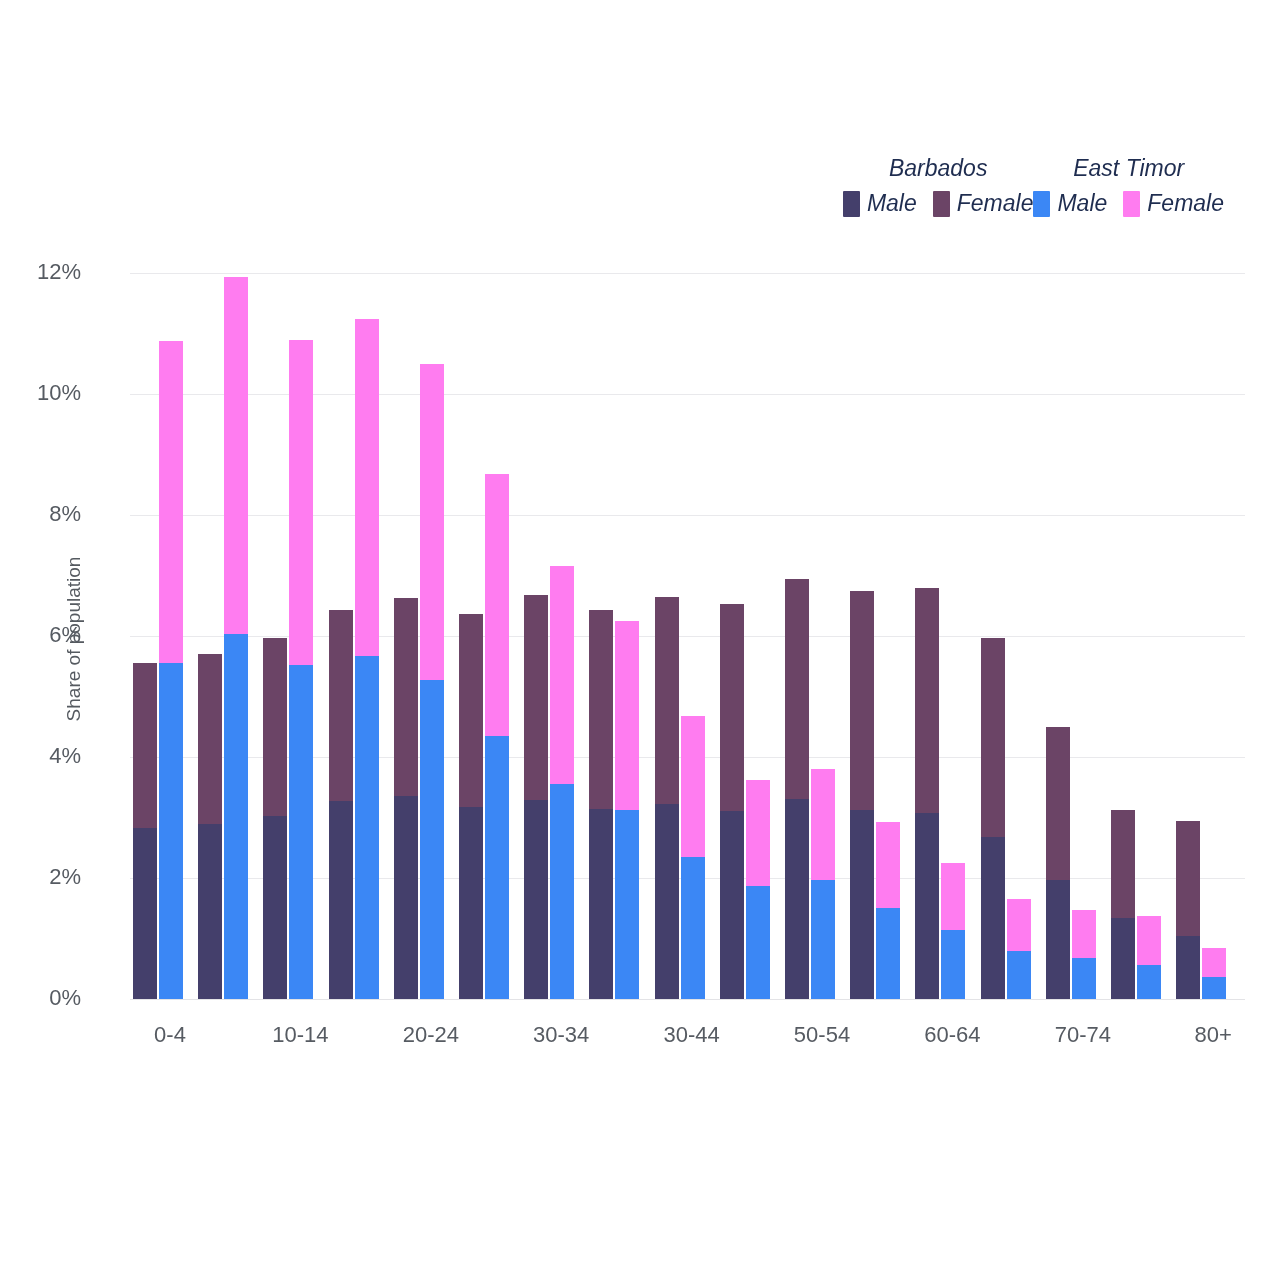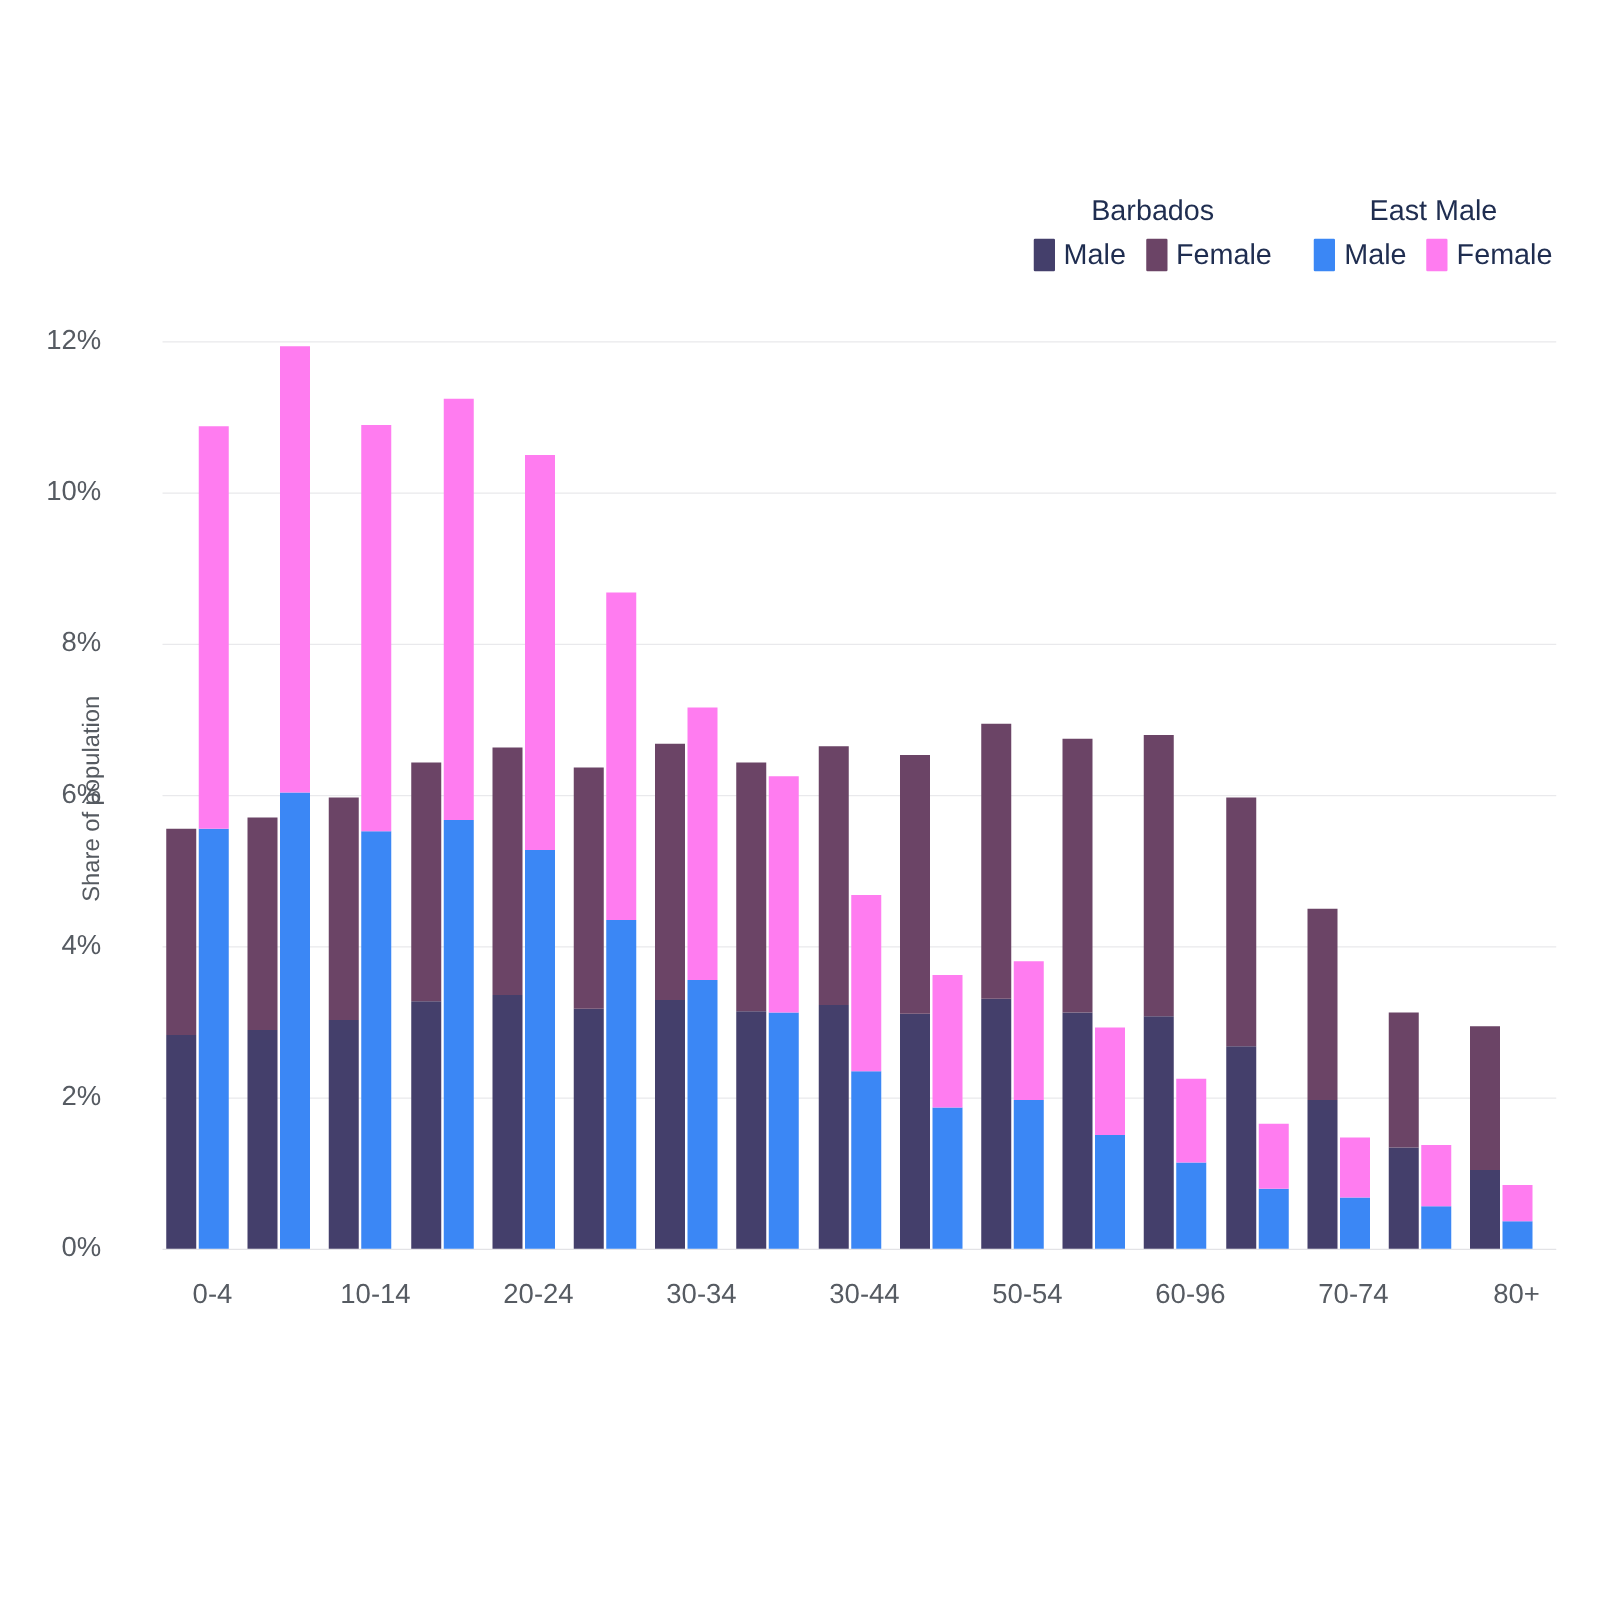--- a/index.html
+++ b/index.html
@@ -21,25 +21,25 @@
     font-size: 35px;
     font-weight: bold;
     color: #1f2d50;
     letter-spacing: -0.3px;
     white-space: nowrap;
   }
 
   
   .legend {
     position: absolute;
-    right: 38px;
+    right: 56px;
     top: 155px;
     display: flex;
-    gap: 34px;
     align-items: flex-start;
+    font-style: italic;
   }
   .legend-group { display: flex; flex-direction: column; align-items: center; }
   .legend-group-title {
     font-size: 23px;
     color: #1f2d50;
     margin-bottom: 8px;
     white-space: nowrap;
   }
   .legend-entries { display: flex; gap: 16px; }
   .legend-entry { display: flex; align-items: center; gap: 7px; }
@@ -121,21 +121,21 @@
           <span class="legend-swatch" style="background:#443f6b"></span>
           <span class="legend-label">Male</span>
         </div>
         <div class="legend-entry">
           <span class="legend-swatch" style="background:#6b4466"></span>
           <span class="legend-label">Female</span>
         </div>
       </div>
     </div>
     <div class="legend-group">
-      <div class="legend-group-title">East Male</div>
+      <div class="legend-group-title">East Timor</div>
       <div class="legend-entries">
         <div class="legend-entry">
           <span class="legend-swatch" style="background:#3b87f5"></span>
           <span class="legend-label">Male</span>
         </div>
         <div class="legend-entry">
           <span class="legend-swatch" style="background:#ff7cf0"></span>
           <span class="legend-label">Female</span>
         </div>
       </div>
@@ -264,21 +264,21 @@
           <div class="seg" style="background:#ff7cf0;bottom:91.355px;height:85.30499999999999px"></div>
         </div>
         <div class="bar" style="left: 915.4px; top: 273px; height: 726px; position: absolute;">
           <div class="seg" style="background:#443f6b;bottom:0;height:186.34px"></div>
           <div class="seg" style="background:#6b4466;bottom:186.34px;height:224.45499999999998px"></div>
         </div>
         <div class="bar" style="left: 941.4px; top: 273px; height: 726px; position: absolute;">
           <div class="seg" style="background:#3b87f5;bottom:0;height:68.97px"></div>
           <div class="seg" style="background:#ff7cf0;bottom:68.97px;height:66.55000000000001px"></div>
         </div>
-        <div class="xtick" style="left: 892.4px;">60-96</div>
+        <div class="xtick" style="left: 892.4px;">60-64</div>
         <div class="bar" style="left: 980.6px; top: 273px; height: 726px; position: absolute;">
           <div class="seg" style="background:#443f6b;bottom:0;height:161.535px"></div>
           <div class="seg" style="background:#6b4466;bottom:161.535px;height:199.04500000000002px"></div>
         </div>
         <div class="bar" style="left: 1006.6px; top: 273px; height: 726px; position: absolute;">
           <div class="seg" style="background:#3b87f5;bottom:0;height:48.400000000000006px"></div>
           <div class="seg" style="background:#ff7cf0;bottom:48.400000000000006px;height:51.425px"></div>
         </div>
         <div class="bar" style="left: 1045.8px; top: 273px; height: 726px; position: absolute;">
           <div class="seg" style="background:#443f6b;bottom:0;height:119.185px"></div>

